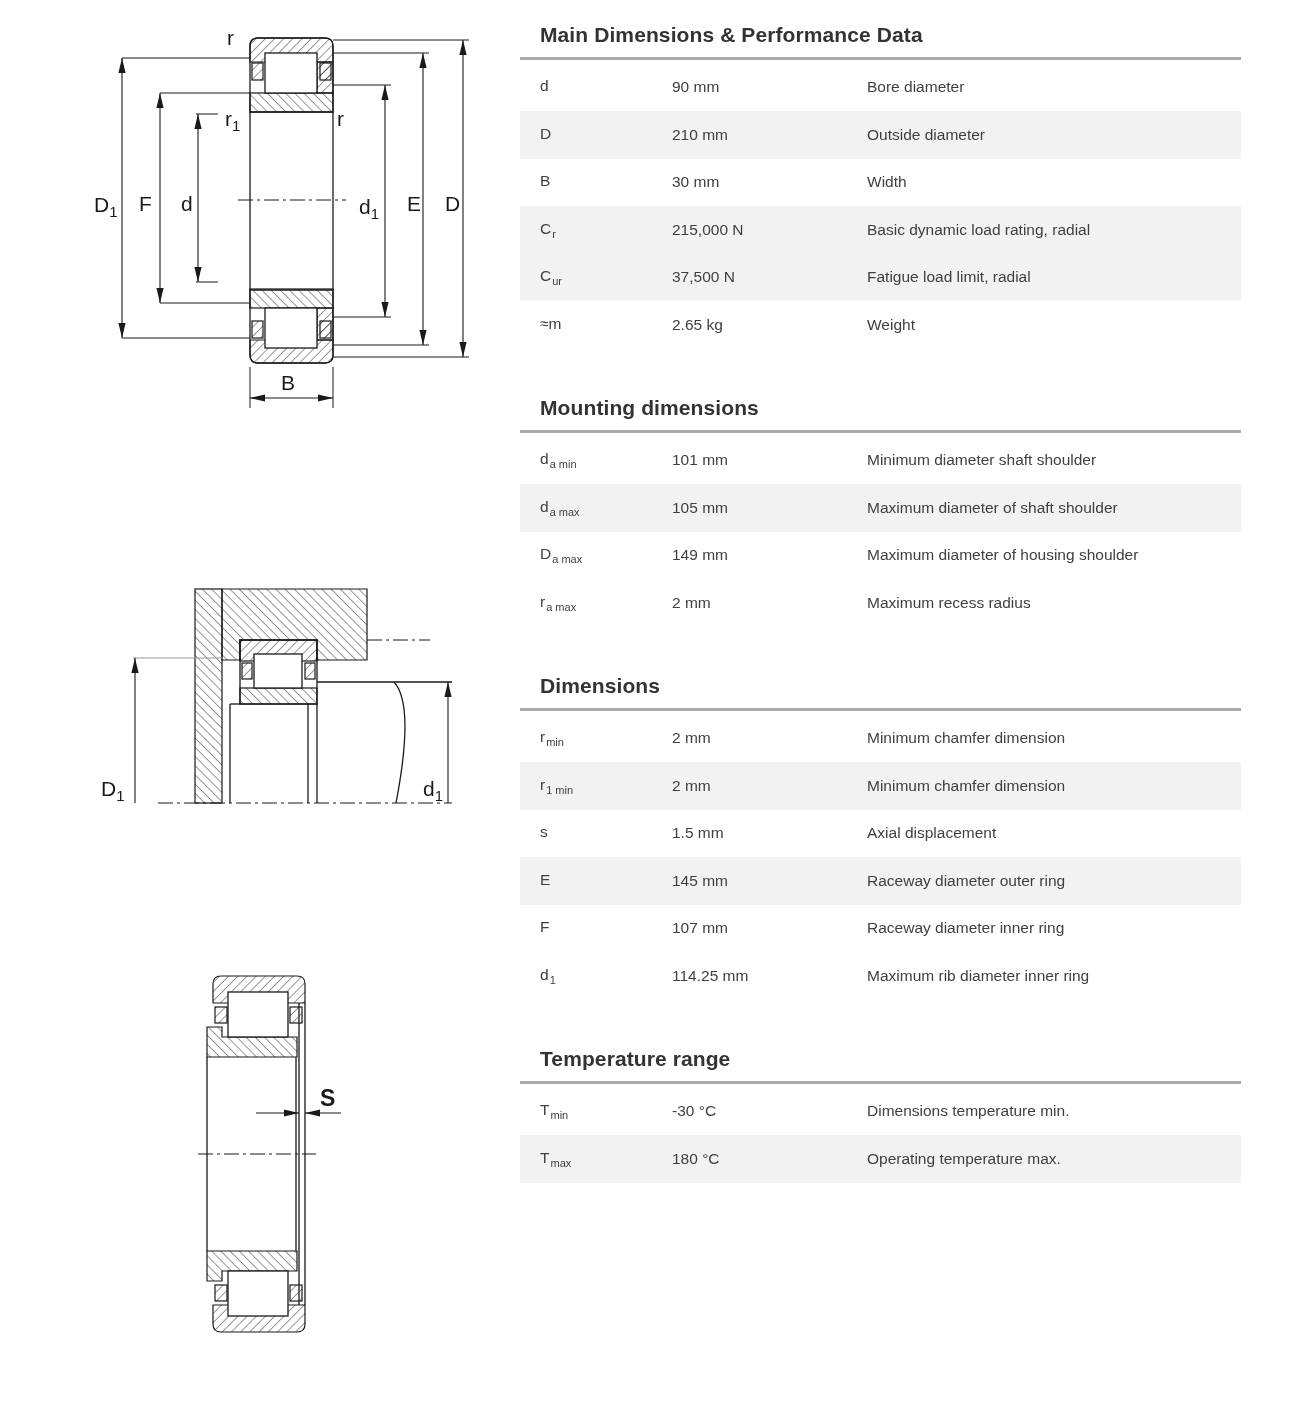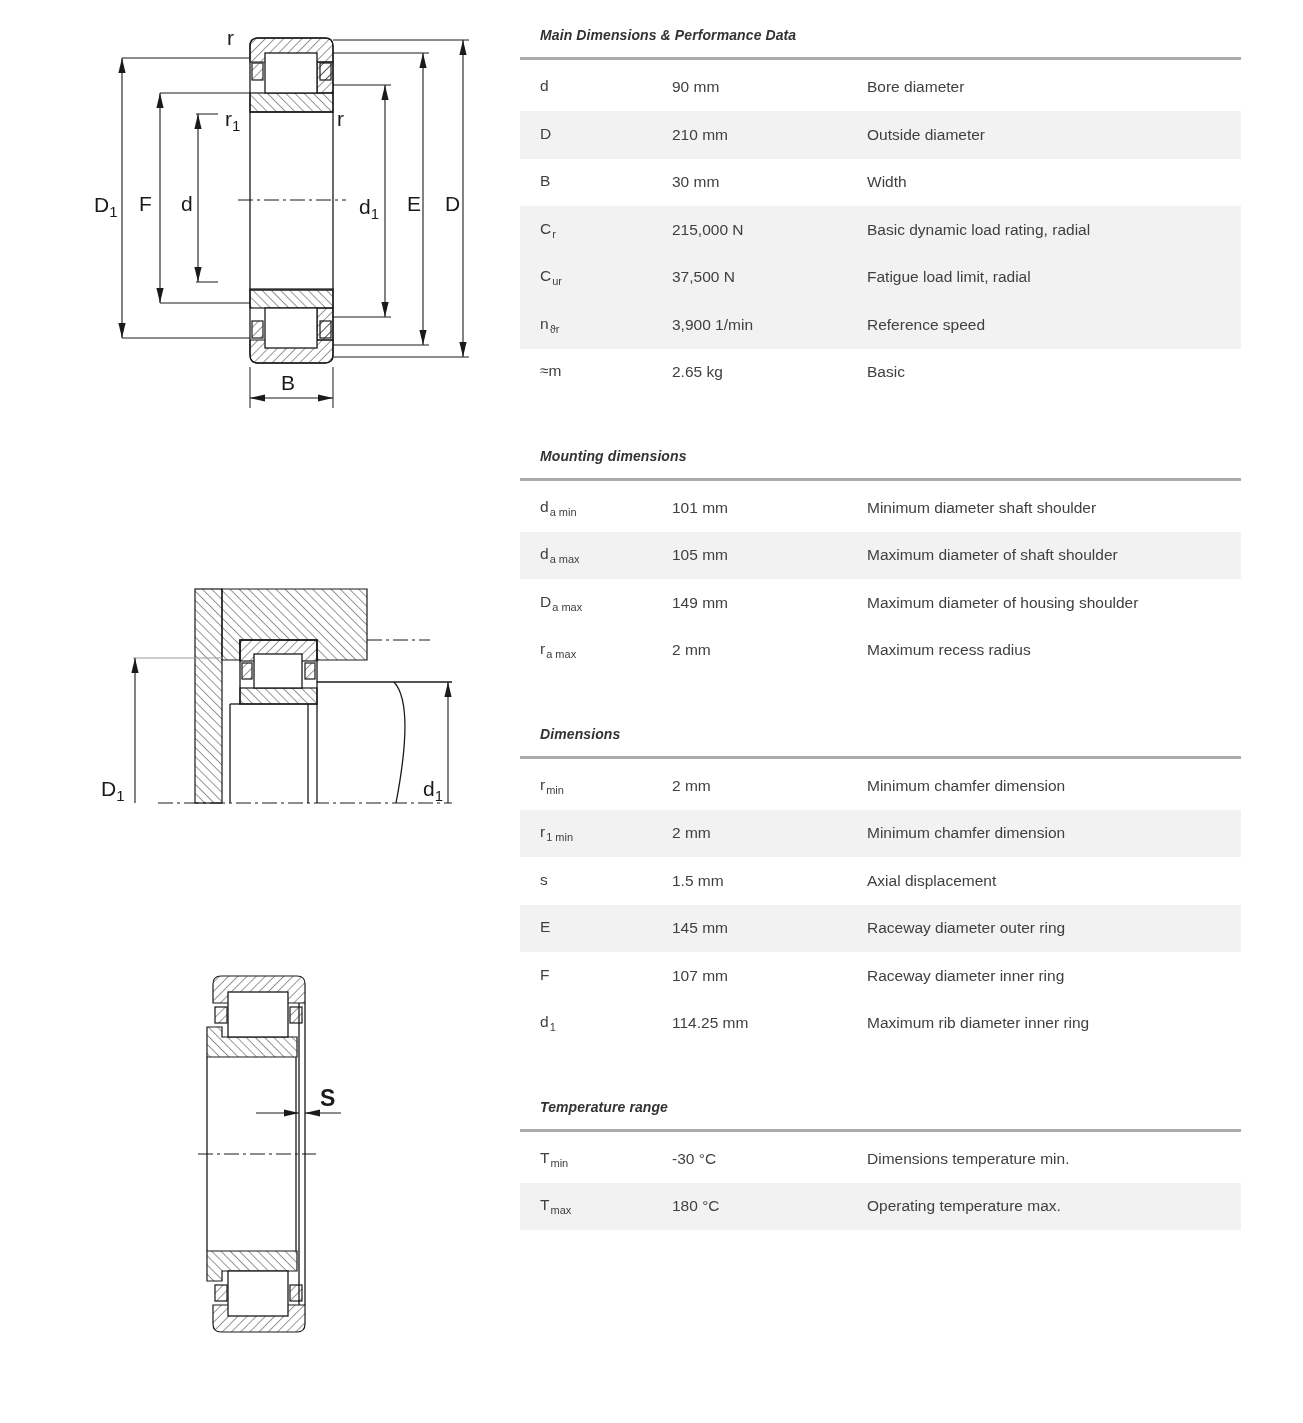--- a/index.html
+++ b/index.html
@@ -12,22 +12,22 @@
     width:1303px;height:1423px;position:relative;overflow:hidden;
     background:var(--background);
     font-family:"Liberation Sans",sans-serif;
   }
   .drawings-layer{position:absolute;left:0;top:0;width:520px;height:1423px;}
   .tables-layer{position:absolute;left:520px;top:0;width:721px;}
 
   .section{margin-top:46.5px;}
   .section:first-child{margin-top:22px;}
   .section-title{
-    margin:0 0 0 20px;font-size:14px;line-height:26px;font-weight:700;
-    color:var(--title);letter-spacing:.1px;font-style:italic;
+    margin:0 0 0 20px;font-size:21px;line-height:26px;font-weight:700;
+    color:var(--title);letter-spacing:.1px;
   }
   .rule{height:3px;background:var(--rule);margin-top:9px;}
   .rows{margin-top:3.5px;}
   .row{
     display:grid;grid-template-columns:132px 195px 1fr;align-items:center;
     height:47.5px;padding-left:20px;font-size:15.5px;color:var(--text);
   }
   .row.striped{background:var(--stripe);}
   .sym-sub{font-size:11px;vertical-align:-4px;margin-left:1px;}
 
@@ -214,30 +214,25 @@
   </div>
 
 
   <div class="row striped">
     <div class="cell sym"><span class="sym-base">C</span><sub class="sym-sub">ur</sub></div>
     <div class="cell value">37,500 N</div>
     <div class="cell desc">Fatigue load limit, radial</div>
   </div>
 
 
-  <div class="row striped">
-    <div class="cell sym"><span class="sym-base">n</span><sub class="sym-sub">ϑr</sub></div>
-    <div class="cell value">3,900 1/min</div>
-    <div class="cell desc">Reference speed</div>
-  </div>
 
   <div class="row">
     <div class="cell sym"><span class="sym-base">≈m</span><sub class="sym-sub"></sub></div>
     <div class="cell value">2.65 kg</div>
-    <div class="cell desc">Basic</div>
+    <div class="cell desc">Weight</div>
   </div>
 </div>
   </section>
 
   <section class="section">
     <h2 class="section-title">Mounting dimensions</h2>
     <div class="rule"></div>
     <div class="rows">
   <div class="row">
     <div class="cell sym"><span class="sym-base">d</span><sub class="sym-sub">a min</sub></div>

